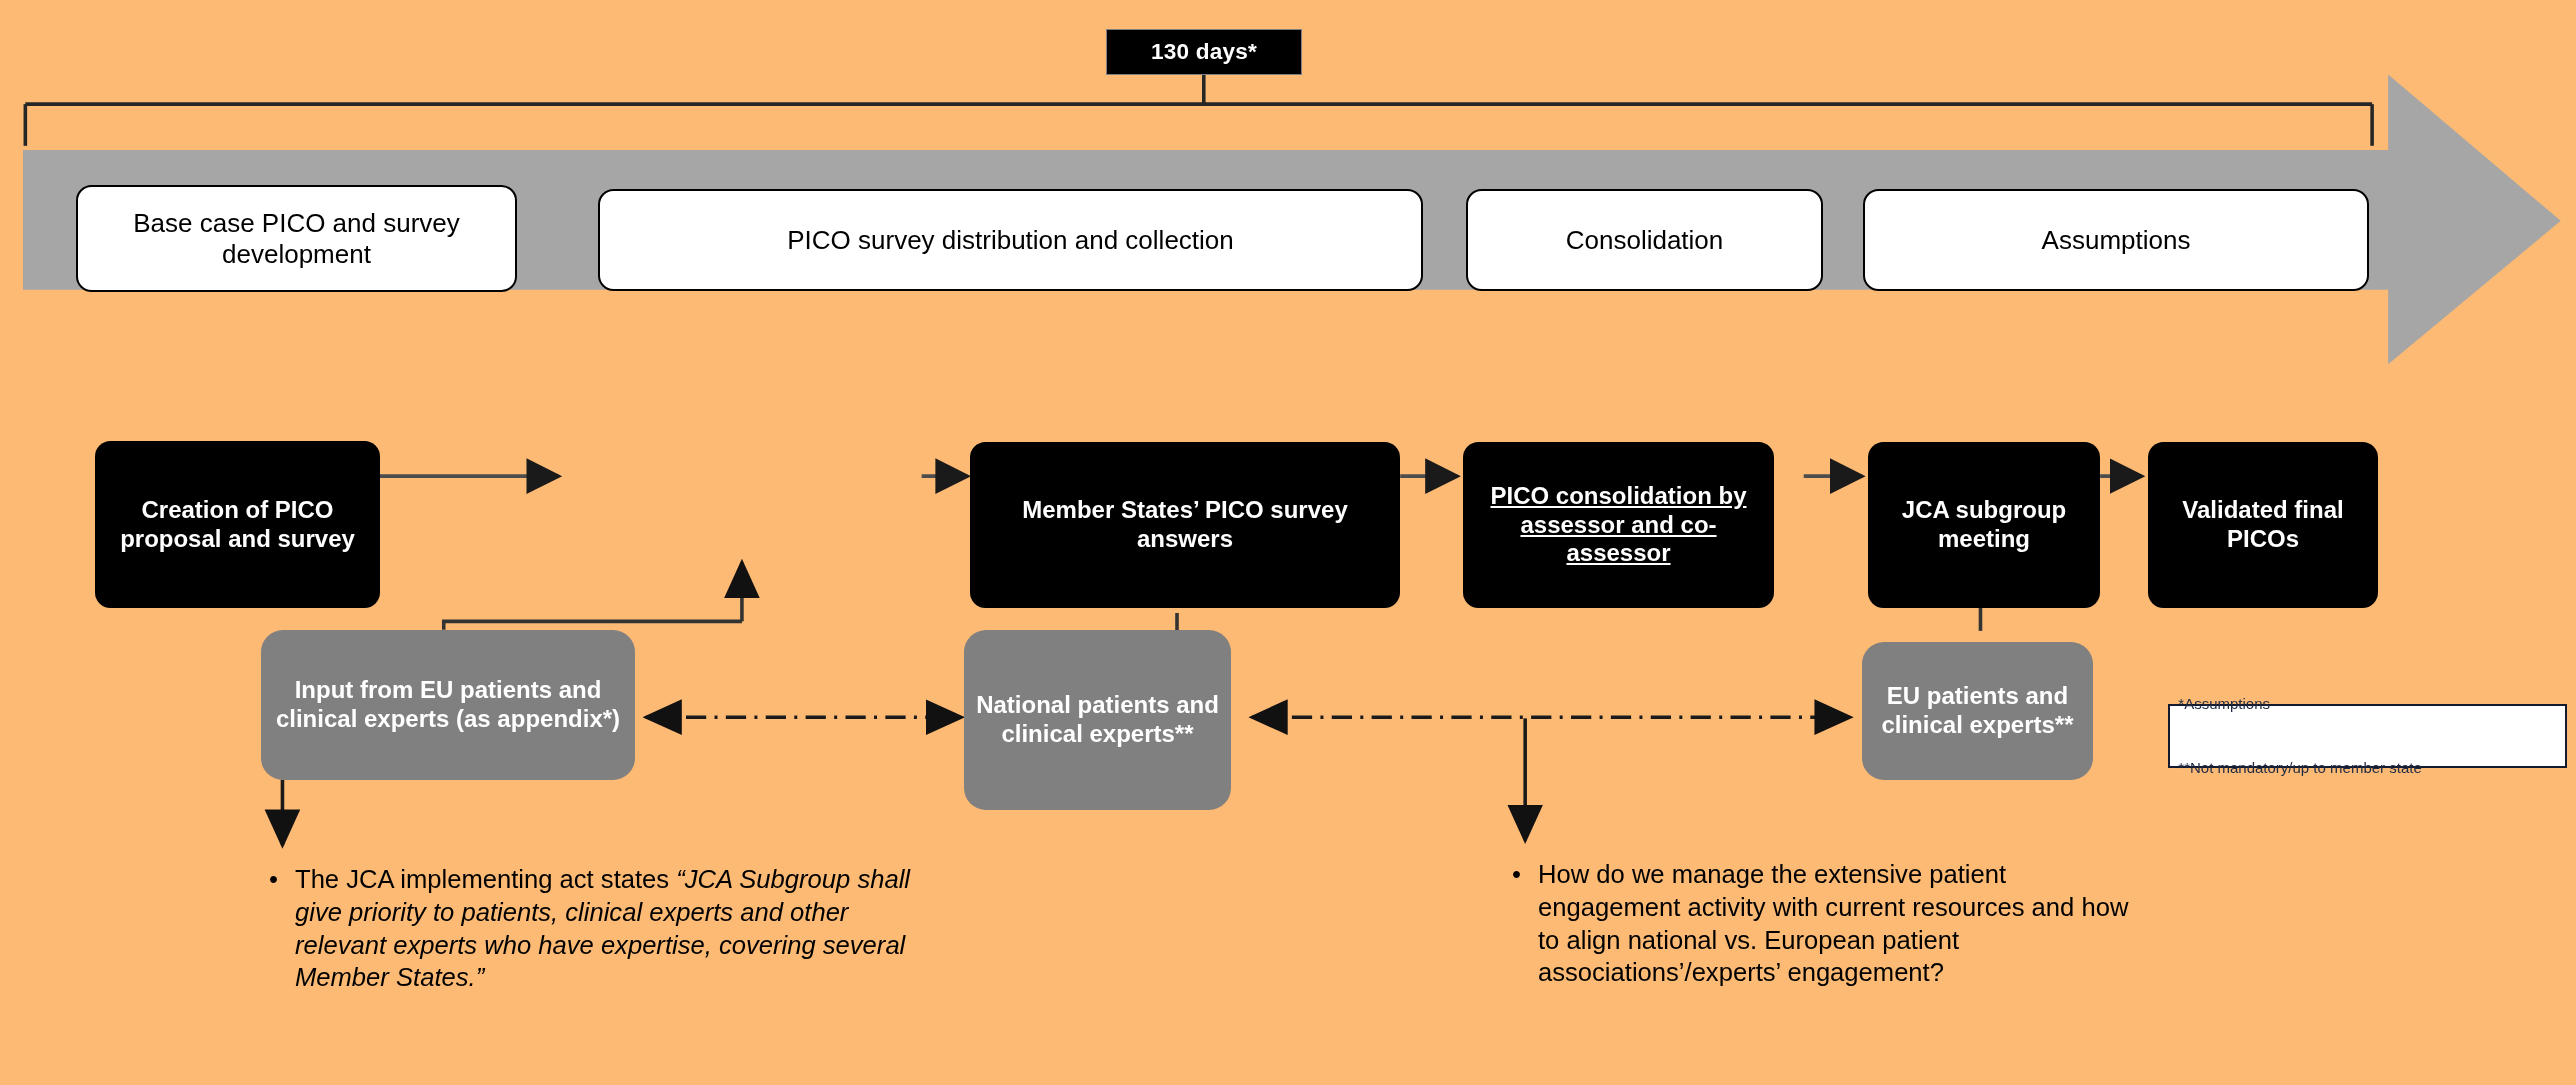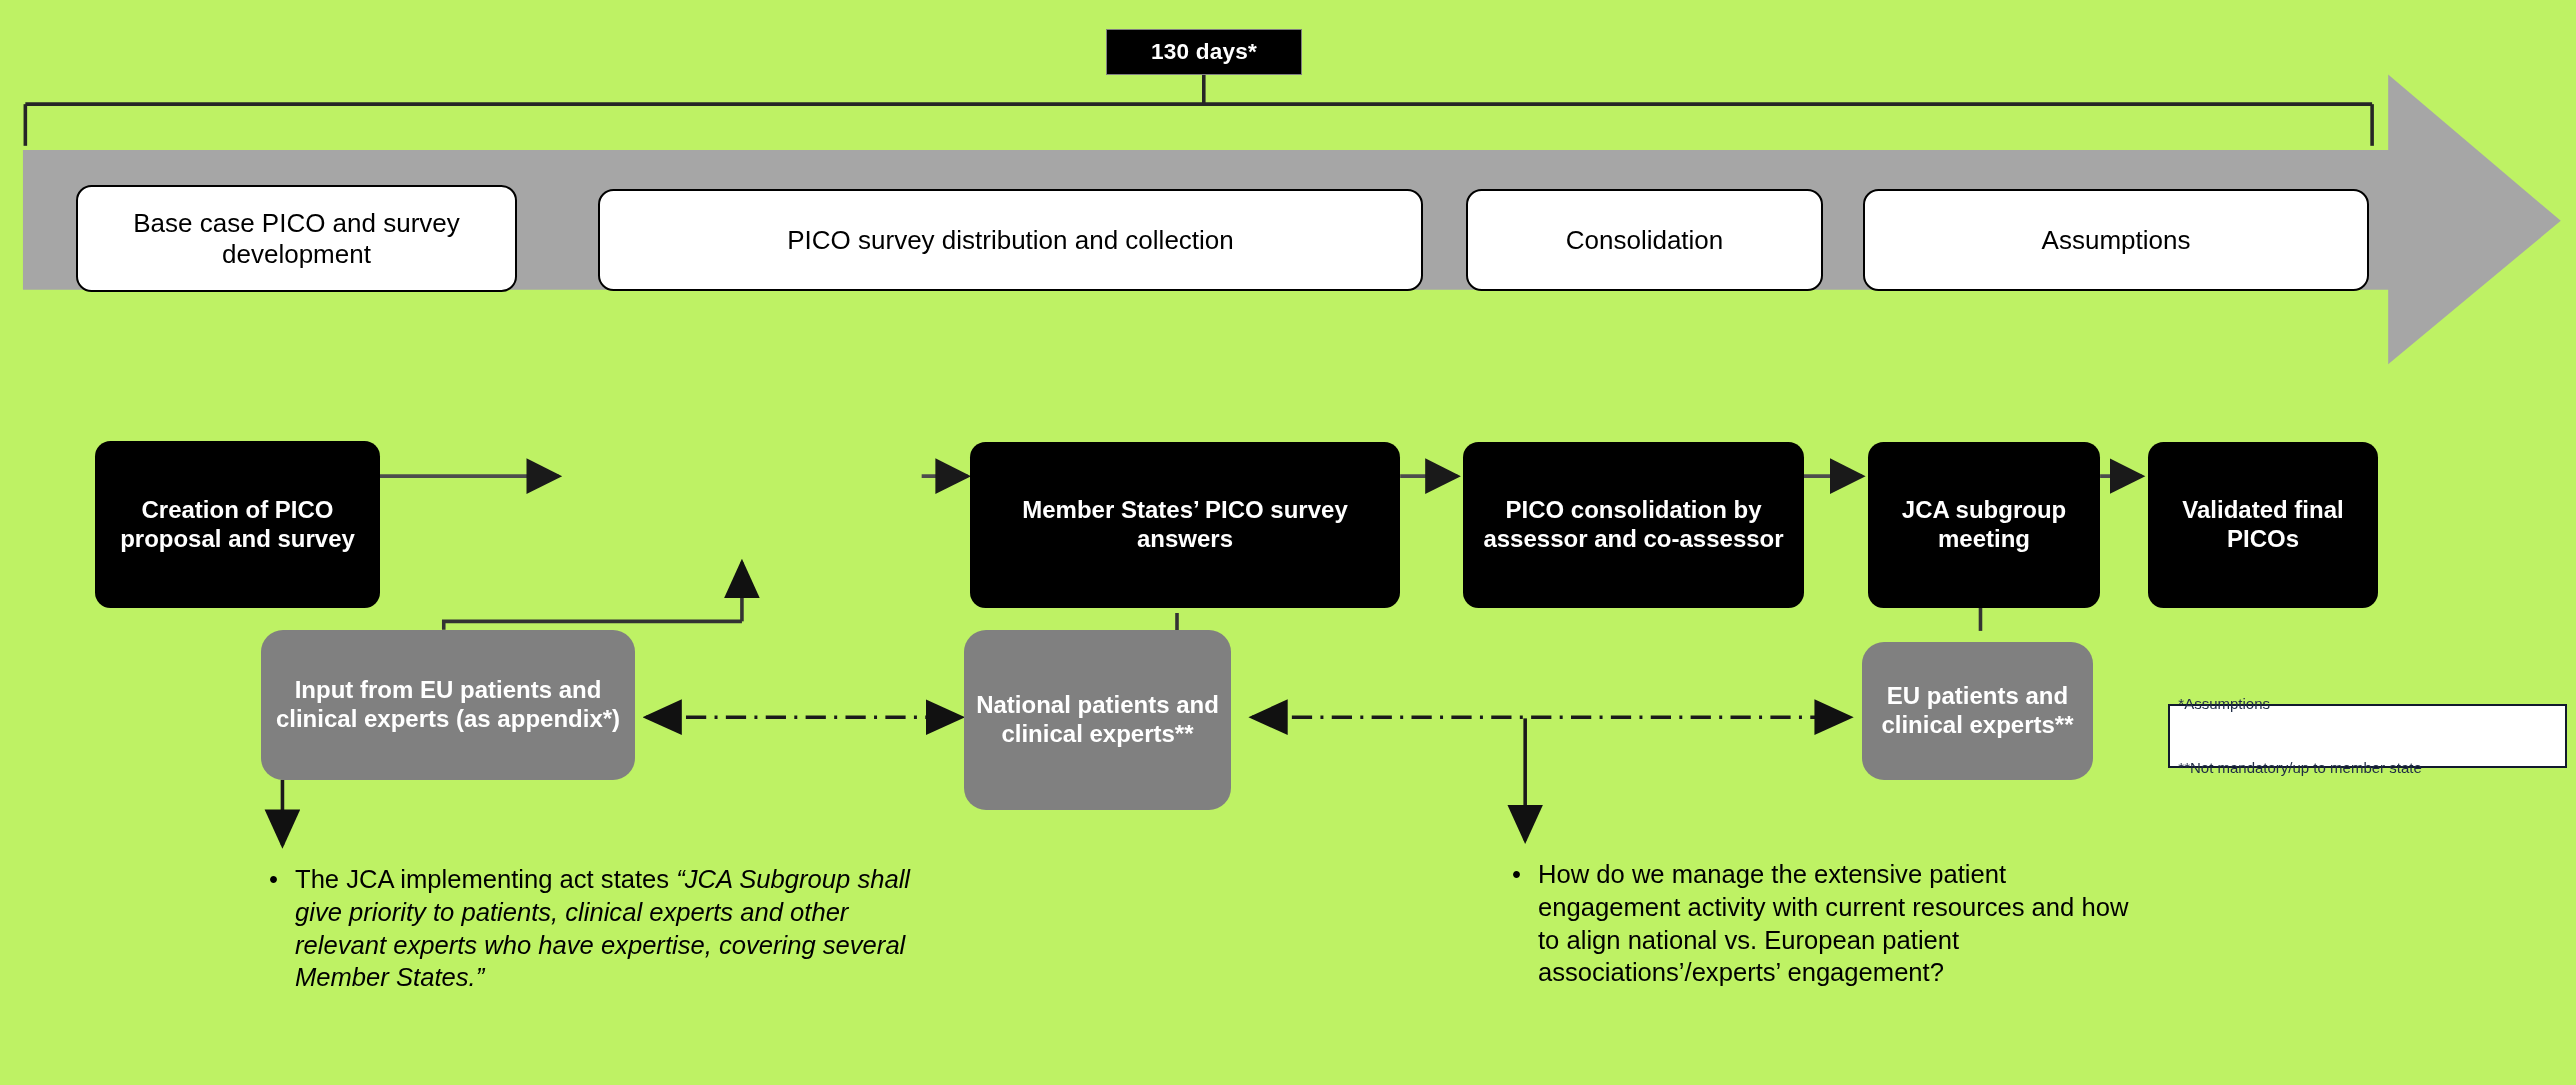--- a/index.html
+++ b/index.html
@@ -5,21 +5,21 @@
 <style>
   html,body{margin:0;padding:0;background:#ffffff;}
   body{
     font-family:"Liberation Sans", sans-serif;
     -webkit-font-smoothing:antialiased;
   }
   #canvas{
     position:relative;
     width:2576px;
     height:1085px;
-    background:#bef264;
+    background:#fdba74;
     overflow:hidden;
   }
   #svg-layer{
     position:absolute;
     left:0; top:0;
     width:2576px;
     height:1085px;
     pointer-events:none;
   }
 
@@ -200,21 +200,21 @@
 
   <div class="abs proc-box" style="left:95px; top:393px; width:285px; height:167px;">
     <span>Creation of PICO proposal and survey</span>
   </div>
 
 
   <div class="abs proc-box" style="left:970px; top:394px; width:430px; height:166px;">
     <span>Member States’ PICO survey answers</span>
   </div>
 
-  <div class="abs proc-box" style="left:1463px; top:394px; width:341px; height:166px;">
+  <div class="abs proc-box" style="left:1463px; top:394px; width:311px; height:166px;text-decoration:underline;">
     <span>PICO consolidation by assessor and co-assessor</span>
   </div>
 
   <div class="abs proc-box" style="left:1868px; top:394px; width:232px; height:166px;">
     <span>JCA subgroup meeting</span>
   </div>
 
   <div class="abs proc-box" style="left:2148px; top:394px; width:230px; height:166px;">
     <span>Validated final PICOs</span>
   </div>

